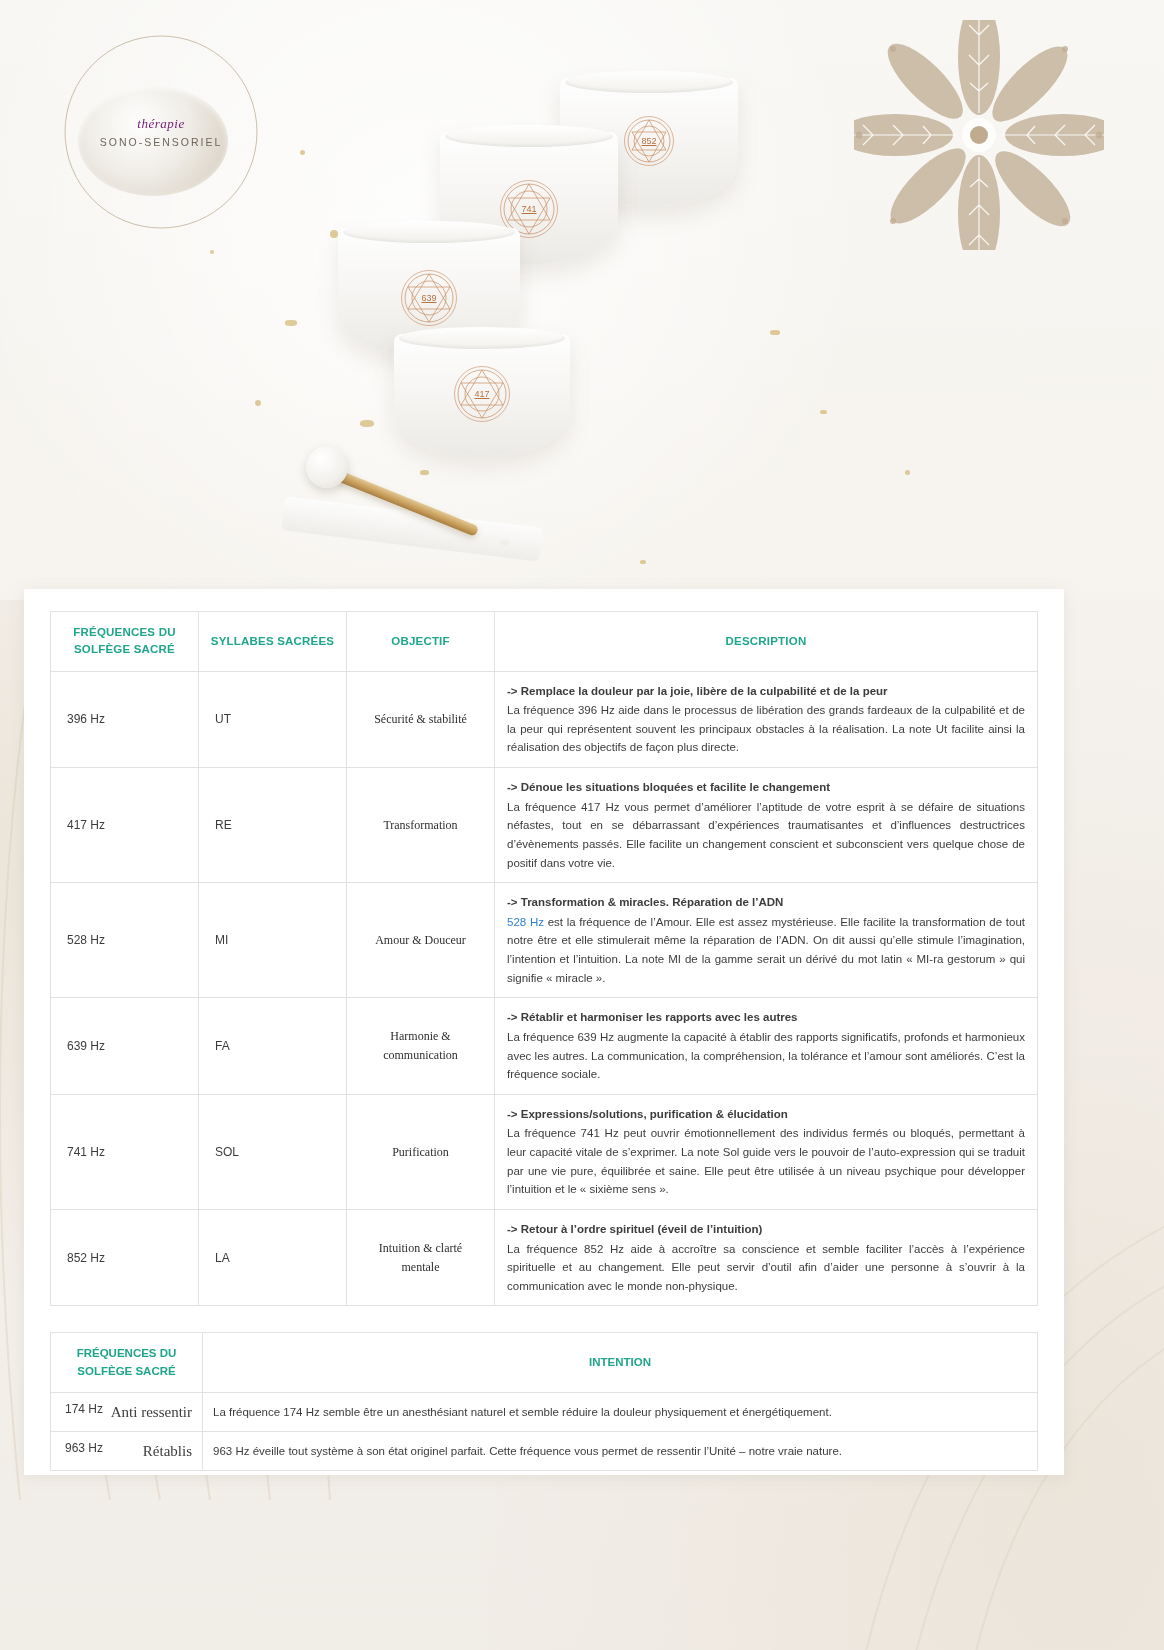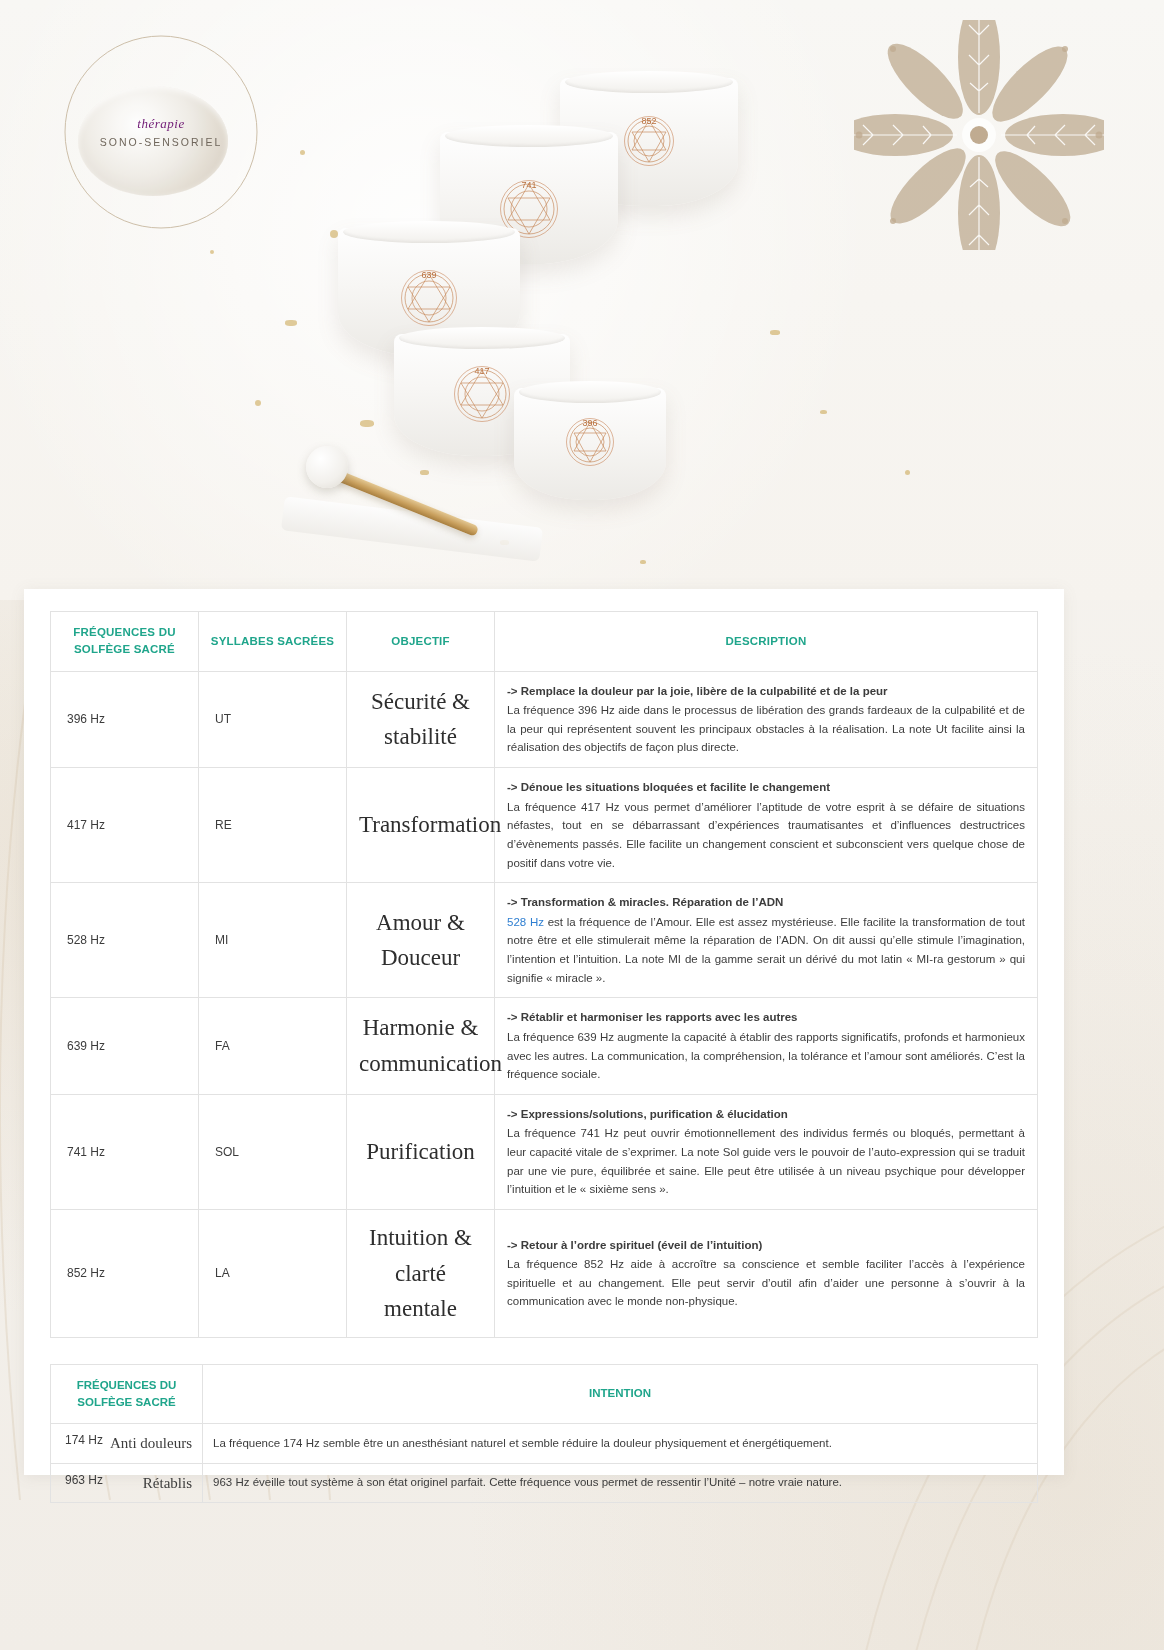--- a/index.html
+++ b/index.html
@@ -121,22 +121,23 @@
     position: absolute;
     left: 50%;
     transform: translateX(-50%);
     border: 1px solid rgba(196,124,77,0.55);
     border-radius: 50%;
     color: #b9713f;
     font-size: 9px;
     text-align: center;
     line-height: 1;
     display: flex;
-    align-items: flex-start;
+    align-items: center;
     justify-content: center;
+    text-decoration: underline;
   }
   .bowl .seal svg { position:absolute; inset:0; }
   .bowl .seal span { position: relative; }
 
   
   .mallet-stick {
     position: absolute;
     left: 338px; top: 470px;
     width: 150px; height: 11px;
     background: linear-gradient(180deg,#e3c792 0%, #c9a05e 55%, #a87f40 100%);
@@ -211,21 +212,21 @@
     color: #3c3c3c;
     padding-left: 16px !important;
   }
   .cell-syll {
     font-size: 12px;
     color: #3c3c3c;
     padding-left: 16px !important;
   }
   .cell-obj {
     font-family: "Liberation Serif", serif;
-    font-size: 23px;
+    font-size: 12px;
     color: #2e2e2e;
     text-align: center;
     line-height: 1.55;
   }
   .cell-desc {
     font-size: 11.5px;
     line-height: 1.62;
     color: #3c3c3c;
     text-align: justify;
   }
@@ -424,33 +425,20 @@
         <circle cx="27" cy="27" r="24"></circle>
             <circle cx="27" cy="27" r="17"></circle>
         <path d="M27 3 L48 38 L6 38 Z"></path>
             <path d="M27 51 L6 16 L48 16 Z"></path>
       </g>
         </svg>
       <span>417</span>
     </div>
   </div>
 
-  <div class="bowl" style="left:514px; top:388px; width:152px; height:112px;">
-    <div class="seal" style="top:30px; width:46px; height:46px;">
-      <svg viewBox="0 0 46 46">
-          <g stroke="#c07a45" stroke-width=".7" fill="none" opacity=".85">
-        <circle cx="23" cy="23" r="20"></circle>
-            <circle cx="23" cy="23" r="14"></circle>
-        <path d="M23 3 L39 32 L7 32 Z"></path>
-            <path d="M23 43 L7 14 L39 14 Z"></path>
-      </g>
-        </svg>
-      <span>396</span>
-    </div>
-  </div>
 
 
   <div class="mallet-rest"></div>
   <div class="mallet-stick"></div>
   <div class="mallet-head"></div>
 </div>
 
 <div class="card">
 
   <table class="t1">
@@ -546,21 +534,21 @@
         <th>
           <div>FRÉQUENCES DU</div>
           <div>SOLFÈGE SACRÉ</div>
         </th>
         <th>INTENTION</th>
       </tr>
     </thead>
     <tbody>
       <tr>
         <td class="c-freq clearfix">
-          <span class="nm">Anti douleurs</span>
+          <span class="nm">Anti ressentir</span>
           <span class="num">174 Hz</span>
         </td>
         <td class="c-int">La fréquence 174 Hz semble être un anesthésiant naturel et semble réduire la douleur physiquement et énergétiquement.</td>
       </tr>
       <tr>
         <td class="c-freq clearfix">
           <span class="nm">Rétablis</span>
           <span class="num">963 Hz</span>
         </td>
         <td class="c-int">963 Hz éveille tout système à son état originel parfait. Cette fréquence vous permet de ressentir l’Unité – notre vraie nature.</td>

